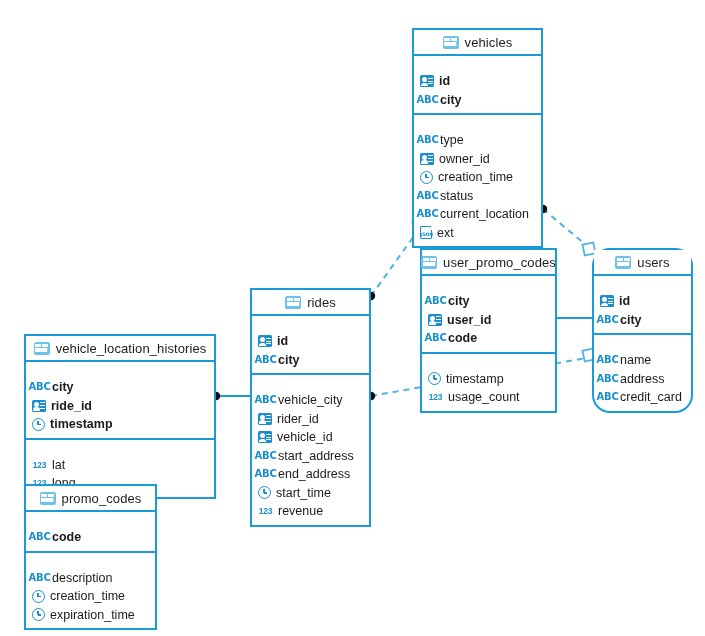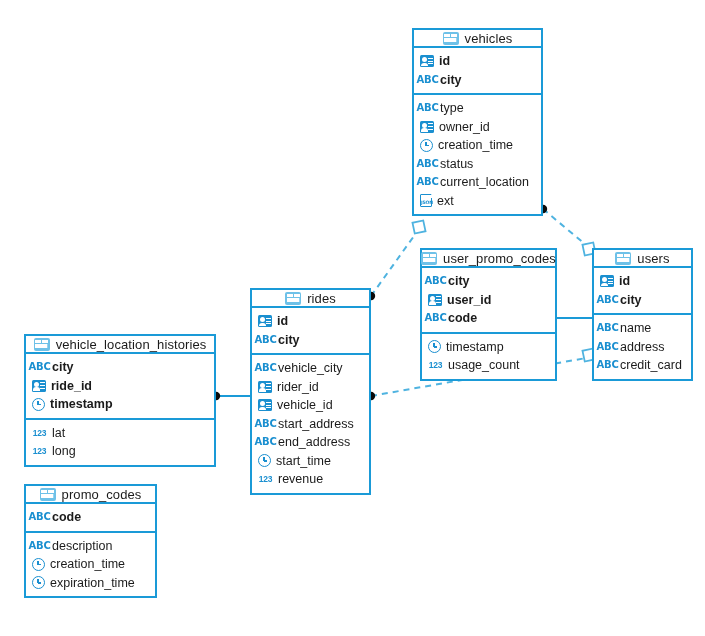--- a/index.html
+++ b/index.html
@@ -14,36 +14,36 @@
   #canvas{position:absolute;left:0;top:0;width:705px;height:636px;}
   #edges{position:absolute;left:0;top:0;width:705px;height:636px;pointer-events:none;}
 
   .table-box{
     position:absolute;
     background:#ffffff;
     border:2px solid #1a9ad7;
     box-sizing:border-box;
   }
   .tbl-header{
-    height:18px;
+    height:26px;
     display:flex;
     align-items:center;
     justify-content:center;
     gap:6px;
     border-bottom:2px solid #1a9ad7;
     background:#ffffff;
     box-sizing:border-box;
   }
   .tbl-title{
     font-size:13px;
     color:#1b1b1b;
     white-space:nowrap;
     letter-spacing:0.1px;
   }
-  .section{padding:4px 0 4px 0;box-sizing:border-box;}
+  .section{padding:16px 0 4px 0;box-sizing:border-box;}
   .section.pk{border-bottom:2px solid #1a9ad7;}
   .field{
     display:flex;
     align-items:center;
     gap:5px;
     height:18.5px;
     padding:0 6px;
     box-sizing:border-box;
     white-space:nowrap;
   }
@@ -276,21 +276,21 @@
           <div class="field">
             <span class="ic-clock"></span>
             <span class="fname">timestamp</span>
           </div>
           <div class="field">
             <span class="ic ic-123">123</span>
             <span class="fname">usage_count</span>
           </div>
         </div>
       </div>
-      <div class="table-box" style="left: 592px; top: 248px; width: 101px;">
+      <div class="table-box" style="left: 592px; top: 248px; width: 101px; border-radius: 18px;">
         <div class="tbl-header">
           <span class="ic-grid">
             <i></i>
           </span>
           <span class="tbl-title">users</span>
         </div>
         <div class="section pk">
           <div class="field key">
             <span class="ic-id">
               <i></i>

